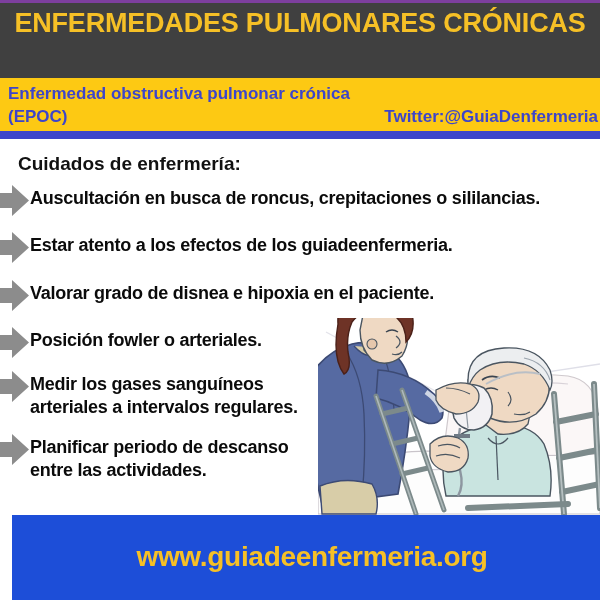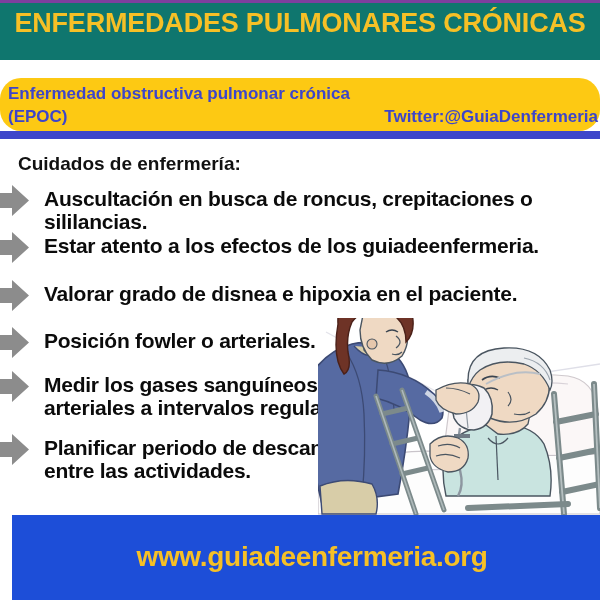--- a/index.html
+++ b/index.html
@@ -24,22 +24,22 @@
     left: 0; top: 0;
     width: 600px; height: 3px;
     background: #7d3f9e;
     z-index: 9;
   }
   
   .title-band {
     position: absolute;
     left: 0; top: 0;
     width: 600px;
-    height: 60px;
-    background: #0f766e;
+    height: 78px;
+    background: #404040;
     z-index: 2;
   }
   .title-text {
     position: absolute;
     left: 0; top: 7px;
     width: 600px;
     text-align: center;
     color: #f6c026;
     font-size: 27px;
     font-weight: bold;
@@ -47,21 +47,20 @@
     letter-spacing: -0.2px;
   }
   
   .subtitle-band {
     position: absolute;
     left: 0; top: 78px;
     width: 600px;
     height: 53px;
     background: #fdc913;
     z-index: 2;
-    border-radius: 21px;
   }
   .subtitle-left {
     position: absolute;
     left: 8px; top: 4px;
     width: 350px;
     color: #3d45ca;
     font-size: 17px;
     font-weight: bold;
     line-height: 23px;
   }
@@ -114,24 +113,24 @@
   .arrow-bullet {
     position: absolute;
     left: -6px;
     top: 0;
     width: 36px;
     height: 31px;
   }
   .arrow-bullet svg { display: block; }
   .care-text {
     position: absolute;
-    left: 44px;
+    left: 30px;
     top: 2px;
     color: #0b0b0b;
-    font-size: 21px;
+    font-size: 18px;
     font-weight: bold;
     line-height: 23px;
     letter-spacing: -0.25px;
     white-space: pre-line;
   }
   
   .illustration {
     position: absolute;
     left: 318px;
     top: 318px;

